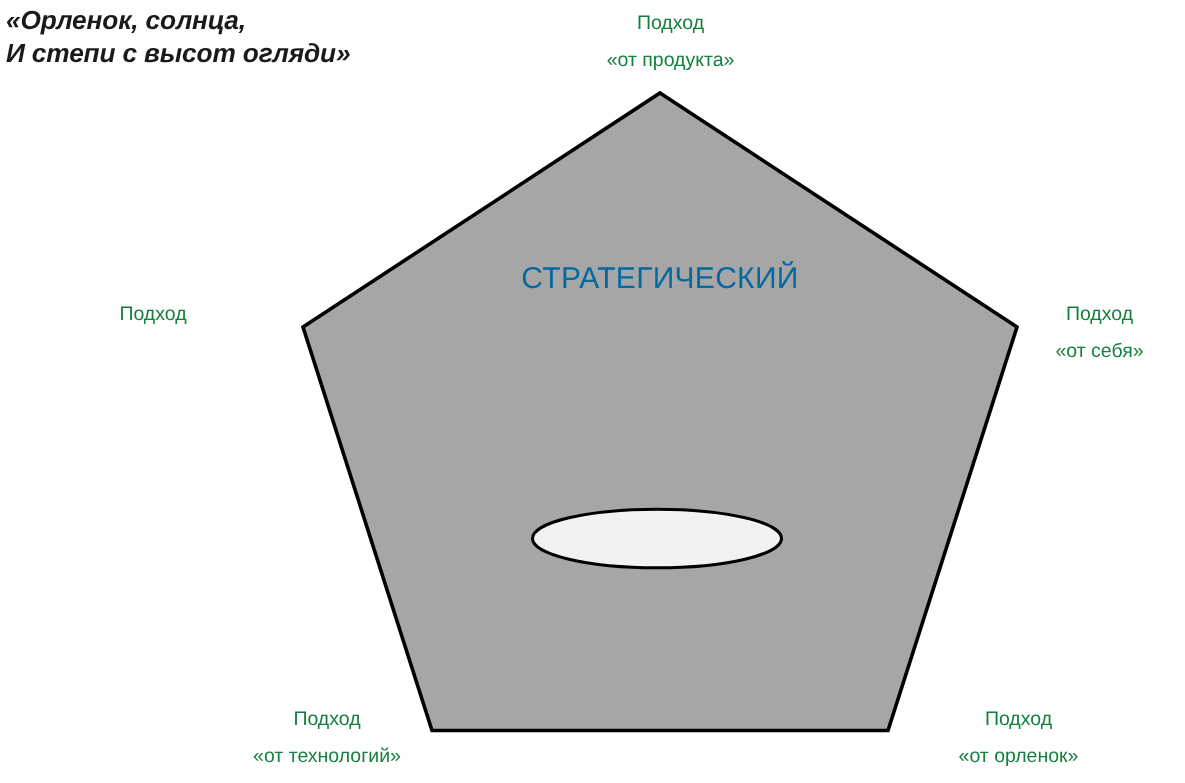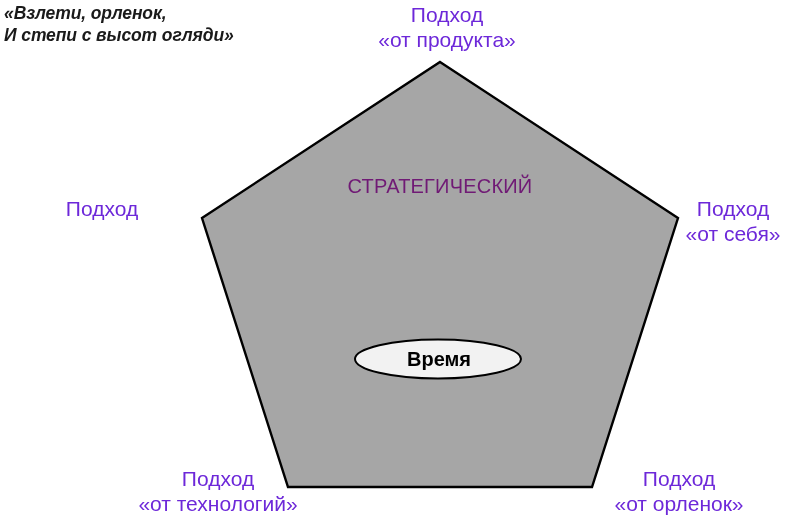--- a/index.html
+++ b/index.html
@@ -38,23 +38,23 @@
     line-height: 22px;
     color: #1a1a1a;
     letter-spacing: -0.1px;
     white-space: nowrap;
   }
   .quote-line { display: block; }
 
   
   .corner-label {
     position: absolute;
-    font-size: 21px;
+    font-size: 13px;
     line-height: 25px;
-    color: #6d28d9;
+    color: #15803d;
     white-space: nowrap;
     text-align: center;
   }
   .corner-label .lbl-line1 { display: block; }
   .corner-label .lbl-line2 { display: block; }
 
   #label-client   { left: 372px; top: 2px;   width: 150px; }
   #label-competitors { left: 2px;  top: 196px; width: 200px; text-align: center; }
   #label-self     { left: 676px; top: 196px; width: 114px; text-align: center; }
   #label-tech     { left: 108px; top: 466px; width: 220px; text-align: center; }
@@ -62,21 +62,21 @@
 
   
   #inner-title {
     position: absolute;
     left: 290px;
     top: 174px;
     width: 300px;
     text-align: center;
     font-size: 20px;
     line-height: 24px;
-    color: #701a75;
+    color: #0369a1;
     letter-spacing: 0.2px;
     white-space: nowrap;
   }
 
   
   #ellipse-label {
     position: absolute;
     left: 356px;
     top: 346px;
     width: 166px;
@@ -94,21 +94,21 @@
 <div id="stage">
 
   <svg id="diagram-svg" viewBox="0 0 790 522" xmlns="http://www.w3.org/2000/svg">
 
     <polygon points="440,62 678,218 592,487 288,487 202,218" fill="#a6a6a6" stroke="#000000" stroke-width="2.4" stroke-linejoin="miter"></polygon>
 
     <ellipse cx="438" cy="359" rx="83" ry="19.5" fill="#f2f2f2" stroke="#000000" stroke-width="2"></ellipse>
   </svg>
 
   <div class="quote-block">
-    <span class="quote-line">«Взлети, орленок,</span>
+    <span class="quote-line">«Орленок, солнца,</span>
     <span class="quote-line">И степи с высот огляди»</span>
   </div>
 
   <div class="corner-label" id="label-client">
     <span class="lbl-line1">Подход</span>
     <span class="lbl-line2">«от продукта»</span>
   </div>
 
   <div class="corner-label" id="label-competitors">
     <span class="lbl-line1">Подход</span>
@@ -124,15 +124,14 @@
     <span class="lbl-line2">«от технологий»</span>
   </div>
 
   <div class="corner-label" id="label-product">
     <span class="lbl-line1">Подход</span>
     <span class="lbl-line2">«от орленок»</span>
   </div>
 
   <div id="inner-title">СТРАТЕГИЧЕСКИЙ</div>
 
-  <div id="ellipse-label">Время</div>
 
 </div>
 
 </body></html>

